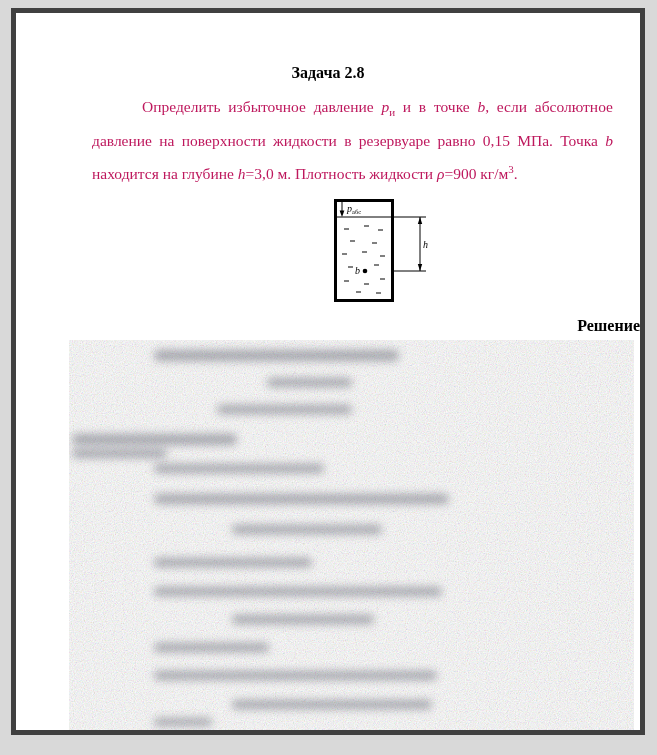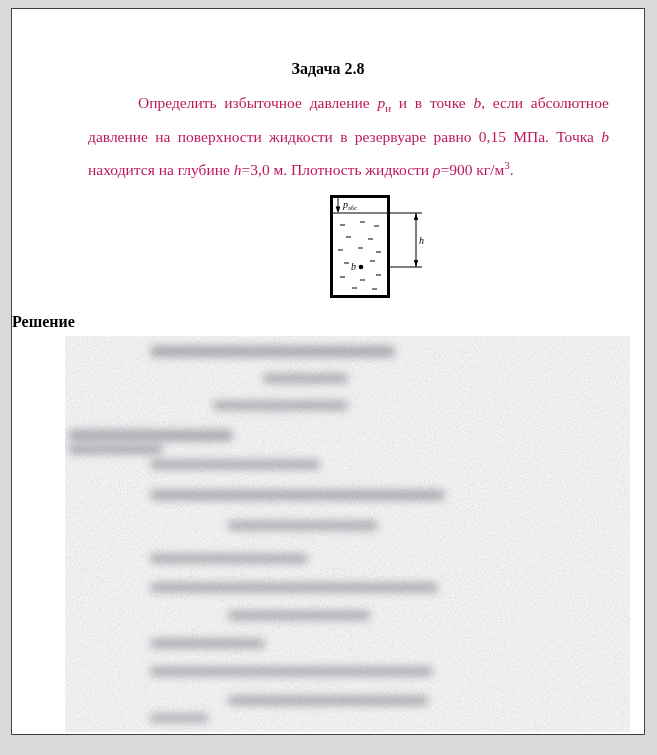--- a/index.html
+++ b/index.html
@@ -10,21 +10,21 @@
     background: #d9d9d9;
     font-family: "Liberation Serif", serif;
   }
   .page {
     position: absolute;
     left: 11px;
     top: 8px;
     width: 634px;
     height: 727px;
     background: #ffffff;
-    border: 1px solid #404040;
+    border: 5px solid #404040;
     box-sizing: border-box;
     overflow: hidden;
   }
   .title {
     position: absolute;
     top: 51px;
     left: 0;
     width: 100%;
     text-align: center;
     font-weight: bold;
@@ -51,21 +51,21 @@
     left: 318px;
     top: 186px;
     width: 100px;
     height: 106px;
   }
   .solution-heading {
     position: absolute;
     top: 304px;
     left: 0;
     width: 100%;
-    text-align: left;
+    text-align: right;
     font-weight: bold;
     font-size: 16px;
     margin: 0;
   }
   .noise-block {
     position: absolute;
     left: 53px;
     top: 327px;
     width: 565px;
     height: 396px;

